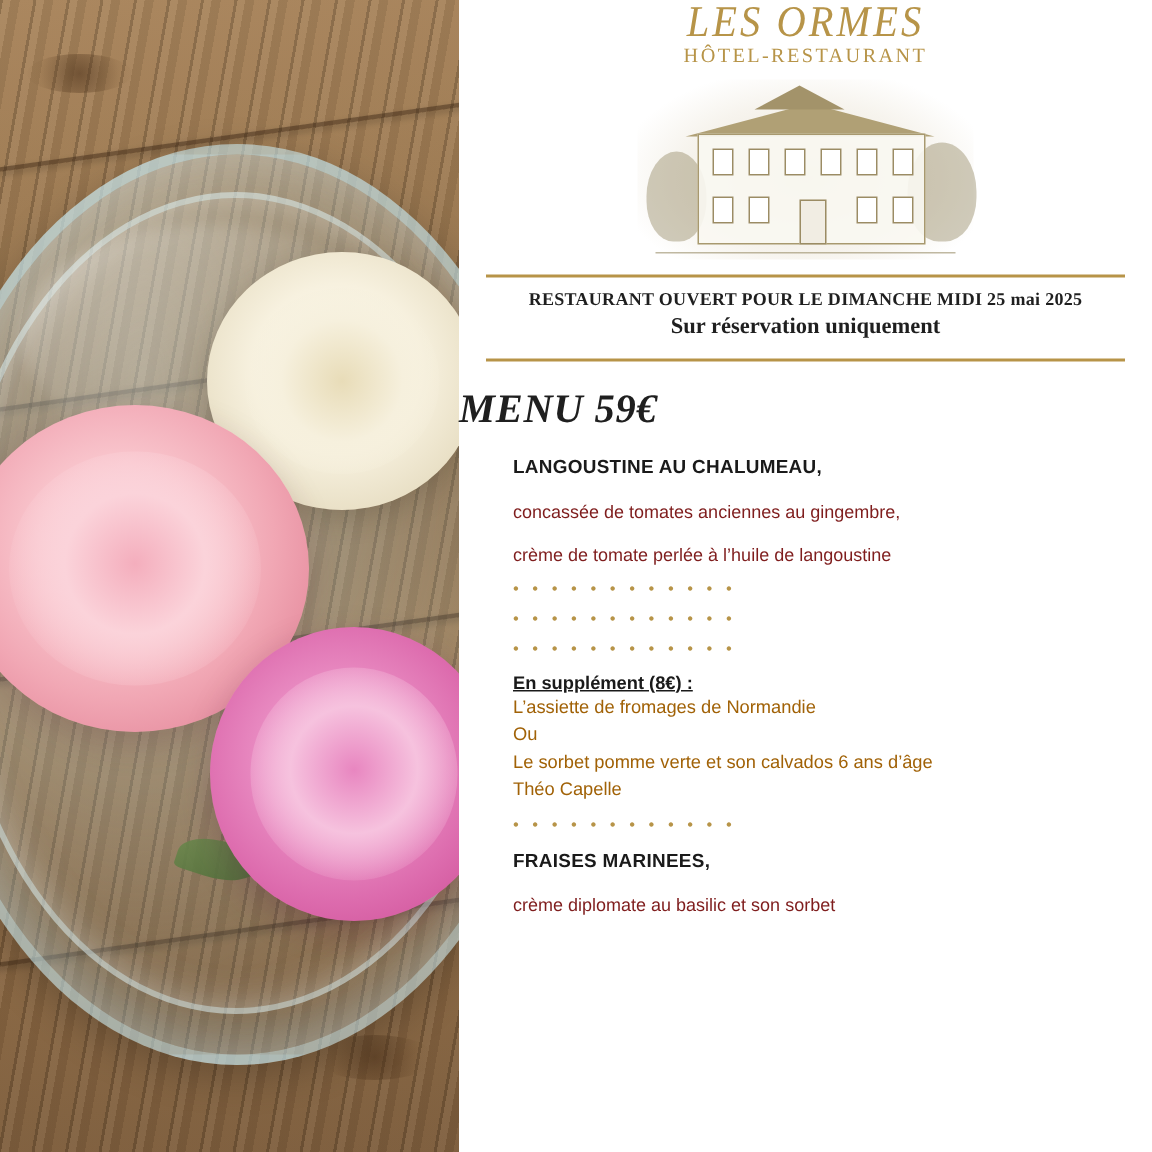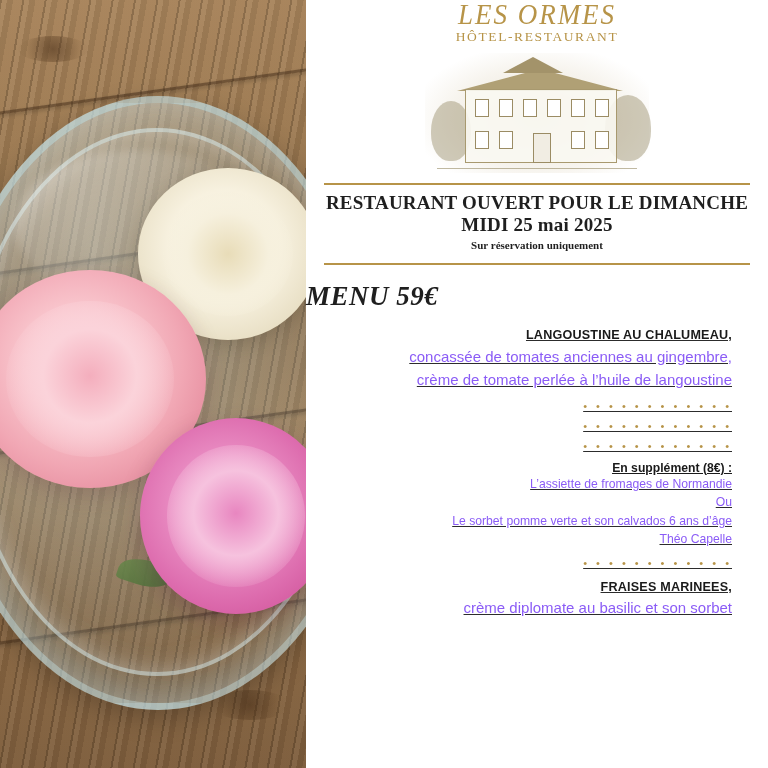--- a/index.html
+++ b/index.html
@@ -235,28 +235,28 @@
     background: #b79448;
     margin: 6px 18px 0 18px;
   }
   .banner {
     text-align: center;
     padding: 7px 10px 6px 10px;
   }
   .banner-line1 {
     font-family: "Liberation Serif", serif;
     font-weight: bold;
-    font-size: 19px;
+    font-size: 12px;
     letter-spacing: 0.2px;
     color: #1f1f1f;
   }
   .banner-line2 {
     font-family: "Liberation Serif", serif;
     font-weight: bold;
-    font-size: 11px;
+    font-size: 15px;
     color: #1f1f1f;
     margin-top: 3px;
   }
 
   .menu-title {
     text-align: left;
     margin-top: 16px;
   }
   .menu-title-main {
     font-family: "Liberation Serif", serif;
@@ -271,53 +271,52 @@
     font-style: italic;
     font-weight: bold;
     font-size: 24px;
     color: #1f1f1f;
     margin-top: 3px;
   }
 
   .courses {
     margin-top: 14px;
     padding: 0 36px;
-    text-align: right;
-    text-decoration: underline;
+    text-align: left;
   }
   .course { margin-bottom: 0; }
   .course-name {
     font-size: 12.6px;
     font-weight: bold;
     color: #1a1a1a;
     letter-spacing: 0.2px;
     line-height: 1.45;
   }
   .course-desc {
-    font-size: 15px;
-    color: #8b5cf6;
+    font-size: 12px;
+    color: #7f1d1d;
     line-height: 1.5;
-    margin-top: 1px;
+    margin-top: 11px;
   }
   .dots {
     color: #b79448;
     font-size: 11px;
     letter-spacing: 3px;
     margin: 9px 0 9px 0;
     line-height: 1;
   }
   .supp-title {
     font-size: 12.2px;
     font-weight: bold;
     text-decoration: underline;
     color: #1a1a1a;
   }
   .supp-line {
     font-size: 12.2px;
-    color: #8b5cf6;
+    color: #a16207;
     line-height: 1.52;
   }
 </style>
 </head>
 <body>
 
 <div class="page">
 
   <div class="photo-panel">
     <div class="wood"></div>

